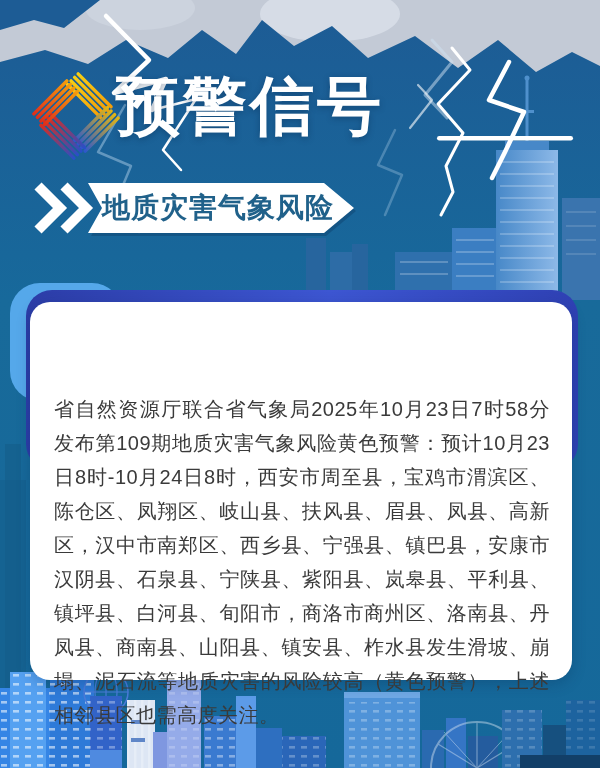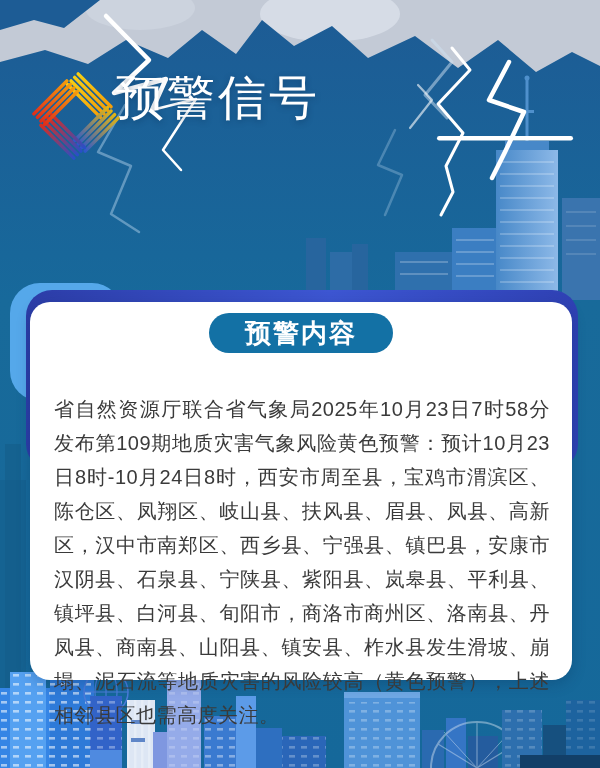--- a/index.html
+++ b/index.html
@@ -8,21 +8,21 @@
     position:relative;width:600px;height:768px;overflow:hidden;
     background:linear-gradient(180deg,#1d5c95 0px,#186a9a 300px,#15689a 768px);
   }
   .abs{position:absolute;}
   svg{display:block;}
   .sky-art{left:0;top:0;z-index:1;}
   .bottom-art{left:0;top:420px;z-index:1;}
   .logo{left:32px;top:70px;z-index:2;}
   .poster-title{
     left:116px;top:74px;z-index:2;
-    font-size:48px;font-weight:400;line-height:1;color:#ffffff;
+    font-size:64px;font-weight:700;line-height:1;color:#ffffff;
     letter-spacing:3px;text-shadow:0 2px 6px rgba(5,35,70,.35);
     white-space:nowrap;
   }
   .banner{left:24px;top:178px;width:336px;height:60px;z-index:2;}
   .banner-label{
     position:absolute;left:78px;width:232px;top:50%;transform:translateY(-50%);
     font-size:28px;font-weight:700;color:#20618a;text-align:center;
     letter-spacing:1px;white-space:nowrap;
   }
   .card-accent-light{
@@ -169,25 +169,35 @@
         <rect x="14" y="13" width="50" height="3.4" rx="1.7"></rect>
         <rect x="14" y="18" width="50" height="3.4" rx="1.7"></rect>
         <rect x="14" y="23" width="50" height="3.4" rx="1.7"></rect>
         <rect x="14" y="28" width="50" height="3.4" rx="1.7"></rect>
       </g>
     </g>
   </svg>
 
   <div class="abs poster-title">预警信号</div>
 
+  <div class="abs banner">
+    <svg width="336" height="60" viewBox="0 0 336 60">
+      <polygon points="67,8 302,8 332,33 302,58 67,58 81,33" fill="rgba(10,45,85,0.30)"></polygon>
+      <polygon points="64,5 300,5 330,30 300,55 64,55 78,30" fill="#ffffff"></polygon>
+      <g fill="none" stroke="#ffffff" stroke-width="10">
+        <polyline points="14,8 36,30 14,52"></polyline>
+        <polyline points="40,8 62,30 40,52"></polyline>
+      </g>
+    </svg>
+    <span class="banner-label">地质灾害气象风险</span>
+  </div>
 
   <div class="abs card-accent-light"></div>
   <div class="abs card-accent-dark"></div>
   <div class="abs warning-card">
-    <div class="section-badge">预警内容</div>
     <div class="warning-body">省自然资源厅联合省气象局2025年10月23日7时58分发布第109期地质灾害气象风险黄色预警：预计10月23日8时-10月24日8时，西安市周至县，宝鸡市渭滨区、陈仓区、凤翔区、岐山县、扶风县、眉县、凤县、高新区，汉中市南郑区、西乡县、宁强县、镇巴县，安康市汉阴县、石泉县、宁陕县、紫阳县、岚皋县、平利县、镇坪县、白河县、旬阳市，商洛市商州区、洛南县、丹凤县、商南县、山阳县、镇安县、柞水县发生滑坡、崩塌、泥石流等地质灾害的风险较高（黄色预警），上述相邻县区也需高度关注。</div>
   </div>
 
   <svg class="abs bottom-art" width="600" height="348" viewBox="0 0 600 348">
     <defs>
       <pattern id="pw" width="12" height="9" patternUnits="userSpaceOnUse">
         <rect x="1" y="2" width="6" height="2.6" fill="#ffffff" opacity="0.55"></rect>
       </pattern>
       <pattern id="pv" width="7" height="10" patternUnits="userSpaceOnUse">
         <rect x="1" y="0" width="2.4" height="10" fill="#ffffff" opacity="0.3"></rect>

